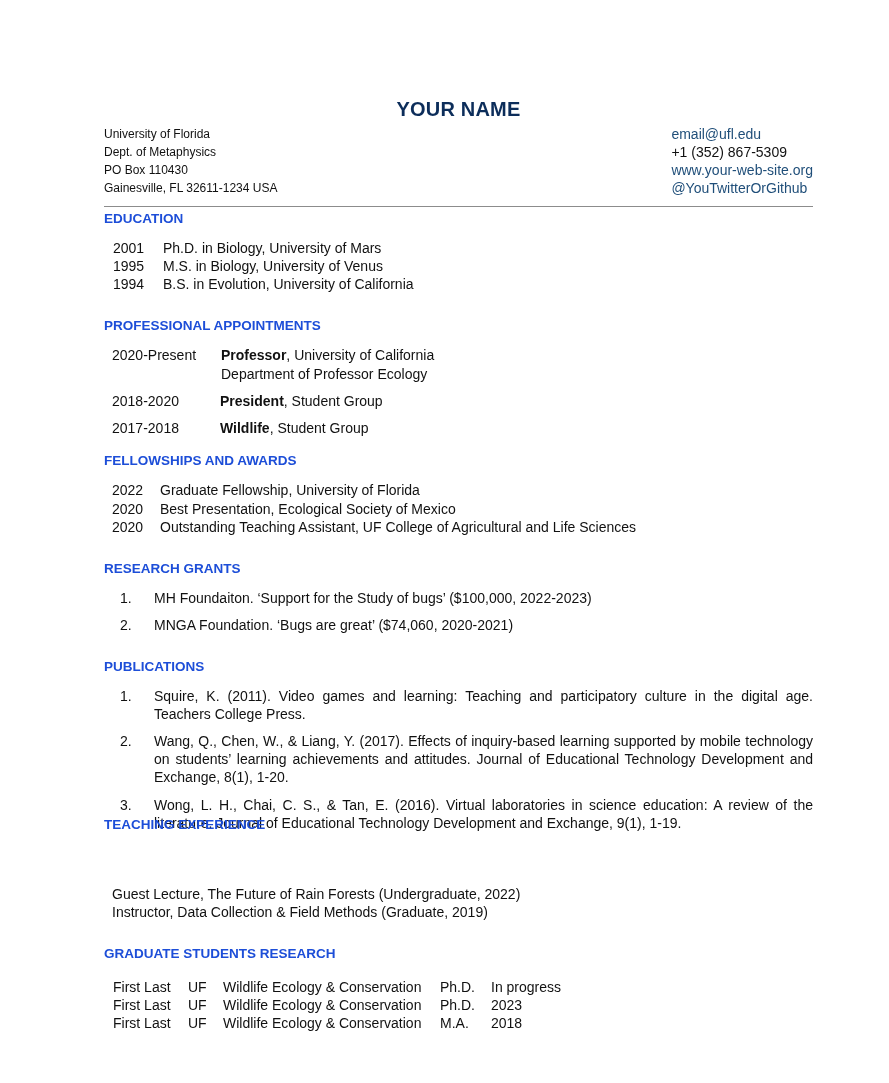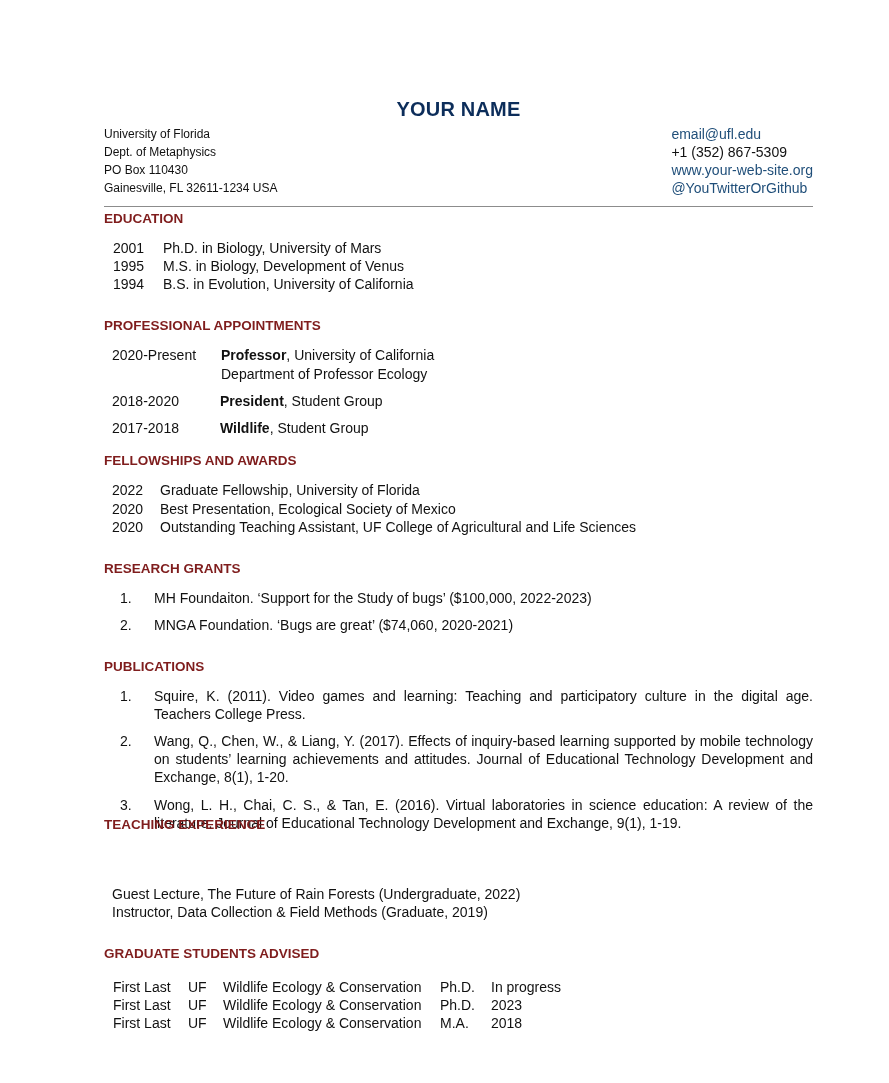--- a/index.html
+++ b/index.html
@@ -3,21 +3,21 @@
 <meta charset="utf-8">
 <style>
   html, body { margin: 0; padding: 0; background: #ffffff; }
   body { width: 889px; height: 1083px; position: relative; font-family: "Liberation Sans", sans-serif; color: #111; font-size: 14px; }
   .page { position: absolute; left: 104px; top: 0; width: 709px; }
   .name { position: absolute; top: 98px; left: 0; width: 709px; text-align: center; font-weight: bold; font-size: 20px; color: #0c2d5a; letter-spacing: 0.2px; }
   .addr { position: absolute; top: 125px; left: 0; line-height: 18px; font-size: 12px; }
   .contact { position: absolute; top: 125px; right: 0; line-height: 18px; font-size: 14px; }
   .contact .link { color: #1f4e79; }
   .rule { position: absolute; top: 206px; left: 0; width: 709px; height: 0; border-top: 1.5px solid #8c8c8c; }
-  .h { position: absolute; left: 0; font-weight: bold; font-size: 13.5px; color: #7f1d1d; text-align: center; }
+  .h { position: absolute; left: 0; font-weight: bold; font-size: 13.5px; color: #1d4ed8; text-align: center; }
   .row { position: absolute; white-space: nowrap; font-size: 14px; line-height: 18px; }
   .yr { display: inline-block; }
   .li { position: absolute; left: 16px; width: 693px; font-size: 14px; line-height: 18px; }
   .li .num { position: absolute; left: 0; top: 0; }
   .li .txt { margin-left: 34px; text-align: justify; display: block; }
   .tbl { position: absolute; left: 9px; }
   .tbl .c { position: absolute; white-space: nowrap; }
   b { font-weight: bold; }
 </style>
 </head>
@@ -37,21 +37,21 @@
     <div class="link">email@ufl.edu</div>
     <div>+1 (352) 867-5309</div>
     <div class="link">www.your-web-site.org</div>
     <div class="link">@YouTwitterOrGithub</div>
   </div>
 
   <div class="rule"></div>
 
   <div class="h" style="top:211px">EDUCATION</div>
   <div class="row" style="top:239px;left:9px"><span class="yr" style="width:50px">2001</span><span>Ph.D. in Biology, University of Mars</span></div>
-  <div class="row" style="top:257px;left:9px"><span class="yr" style="width:50px">1995</span><span>M.S. in Biology, Development of Venus</span></div>
+  <div class="row" style="top:257px;left:9px"><span class="yr" style="width:50px">1995</span><span>M.S. in Biology, University of Venus</span></div>
   <div class="row" style="top:275px;left:9px"><span class="yr" style="width:50px">1994</span><span>B.S. in Evolution, University of California</span></div>
 
   <div class="h" style="top:318px">PROFESSIONAL APPOINTMENTS</div>
   <div class="row" style="top:346px;left:8px"><span class="yr" style="width:109px">2020-Present</span><b>Professor</b><span>, University of California</span></div>
   <div class="row" style="top:365px;left:117px">Department of Professor Ecology</div>
   <div class="row" style="top:392px;left:8px"><span class="yr" style="width:108px">2018-2020</span><b>President</b><span>, Student Group</span></div>
   <div class="row" style="top:419px;left:8px"><span class="yr" style="width:108px">2017-2018</span><b>Wildlife</b><span>, Student Group</span></div>
 
   <div class="h" style="top:453px">FELLOWSHIPS AND AWARDS</div>
   <div class="row" style="top:481px;left:8px"><span class="yr" style="width:48px">2022</span><span>Graduate Fellowship, University of Florida</span></div>
@@ -79,21 +79,21 @@
     </div>
   <div class="li" style="top:796px">
       <span class="num">3.</span>
       <span class="txt">Wong, L. H., Chai, C. S., &amp; Tan, E. (2016). Virtual laboratories in science education: A review of the literature. Journal of Educational Technology Development and Exchange, 9(1), 1-19.</span>
     </div>
 
   <div class="h" style="top:817px">TEACHING EXPERIENCE</div>
   <div class="row" style="top:885px;left:8px">Guest Lecture, The Future of Rain Forests (Undergraduate, 2022)</div>
   <div class="row" style="top:903px;left:8px">Instructor, Data Collection &amp; Field Methods (Graduate, 2019)</div>
 
-  <div class="h" style="top:946px">GRADUATE STUDENTS ADVISED</div>
+  <div class="h" style="top:946px">GRADUATE STUDENTS RESEARCH</div>
   <div class="tbl">
     <div class="row" style="top:978px;left:0;width:460px">
       <span class="c" style="left:0">First Last</span>
       <span class="c" style="left:75px">UF</span>
       <span class="c" style="left:110px">Wildlife Ecology &amp; Conservation</span>
       <span class="c" style="left:327px">Ph.D.</span>
       <span class="c" style="left:378px">In progress</span>
     </div>
     <div class="row" style="top:996px;left:0;width:460px">
       <span class="c" style="left:0">First Last</span>

